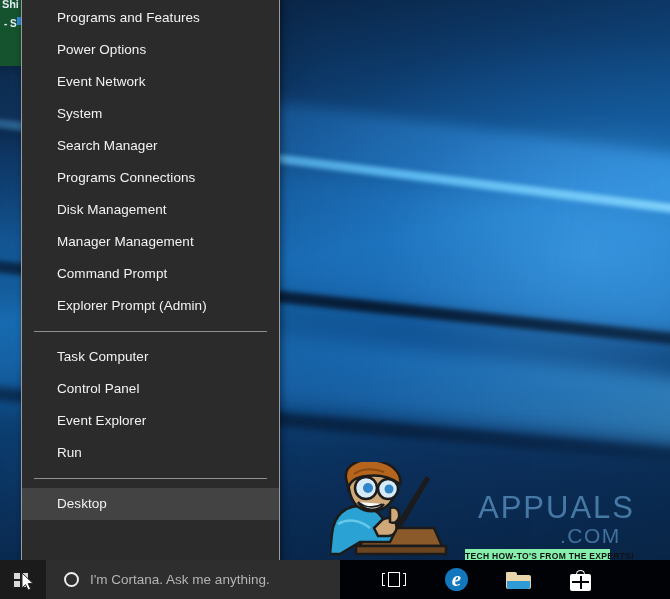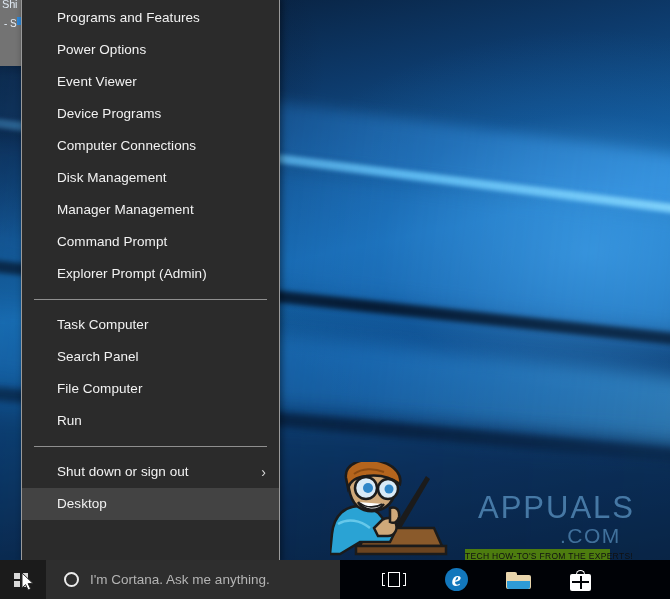--- a/index.html
+++ b/index.html
@@ -78,22 +78,23 @@
     transform: rotate(3.0deg);
     background: linear-gradient(90deg, rgba(6,22,44,0.30) 0%, rgba(10,45,88,0.35) 50%, rgba(14,62,115,0.35) 100%);
     filter: blur(14px);
   }
 
   
   #bg-window {
     position: absolute;
     left: 0; top: 0;
     width: 22px; height: 66px;
-    background: #737373;
+    background: #14532d;
     overflow: hidden;
+    font-weight: bold;
   }
   #bg-window .bgw-title {
     position: absolute;
     left: 2px; top: -2px;
     font-size: 11px;
     color: #dfe8f2;
     white-space: nowrap;
     letter-spacing: -0.2px;
   }
   #bg-window .bgw-item {
@@ -182,24 +183,24 @@
     letter-spacing: 1.5px;
     color: rgba(120,185,235,0.5);
     font-weight: 300;
   }
   #wm-tagline {
     position: absolute;
     left: 135px;
     top: 125px;
     width: 145px;
     height: 15px;
-    background: #4d7c0f;
+    background: #86efac;
     color: #111111;
     font-size: 8.5px;
-    font-weight: normal;
+    font-weight: bold;
     letter-spacing: 0.3px;
     text-align: center;
     line-height: 15px;
     font-family: "Liberation Sans", sans-serif;
     white-space: nowrap;
   }
 
   
   #taskbar {
     position: absolute;
@@ -395,62 +396,61 @@
   <div id="winx-menu">
     <div class="menu-top-pad"></div>
 
     <div class="menu-item">
       <span>Programs and Features</span>
     </div>
     <div class="menu-item">
       <span>Power Options</span>
     </div>
     <div class="menu-item">
-      <span>Event Viewer</span>
-    </div>
-    <div class="menu-item">
-      <span>Device Programs</span>
-    </div>
-    <div class="menu-item">
-      <span>Computer Connections</span>
+      <span>Event Network</span>
+    </div>
+    <div class="menu-item">
+      <span>System</span>
+    </div>
+    <div class="menu-item">
+      <span>Search Manager</span>
+    </div>
+    <div class="menu-item">
+      <span>Programs Connections</span>
     </div>
     <div class="menu-item">
       <span>Disk Management</span>
     </div>
     <div class="menu-item">
       <span>Manager Management</span>
     </div>
     <div class="menu-item">
       <span>Command Prompt</span>
     </div>
     <div class="menu-item">
       <span>Explorer Prompt (Admin)</span>
     </div>
 
     <div class="menu-separator"></div>
 
     <div class="menu-item">
       <span>Task Computer</span>
     </div>
     <div class="menu-item">
-      <span>Search Panel</span>
-    </div>
-    <div class="menu-item">
-      <span>File Computer</span>
+      <span>Control Panel</span>
+    </div>
+    <div class="menu-item">
+      <span>Event Explorer</span>
     </div>
     <div class="menu-item">
       <span>Run</span>
     </div>
 
     <div class="menu-separator"></div>
 
-    <div class="menu-item">
-      <span>Shut down or sign out</span>
-      <span class="submenu-arrow">›</span>
-    </div>
     <div class="menu-item selected">
       <span>Desktop</span>
     </div>
   </div>
 
   <div id="taskbar">
 
     <div id="start-button">
       <div class="win-logo">
         <span></span>

